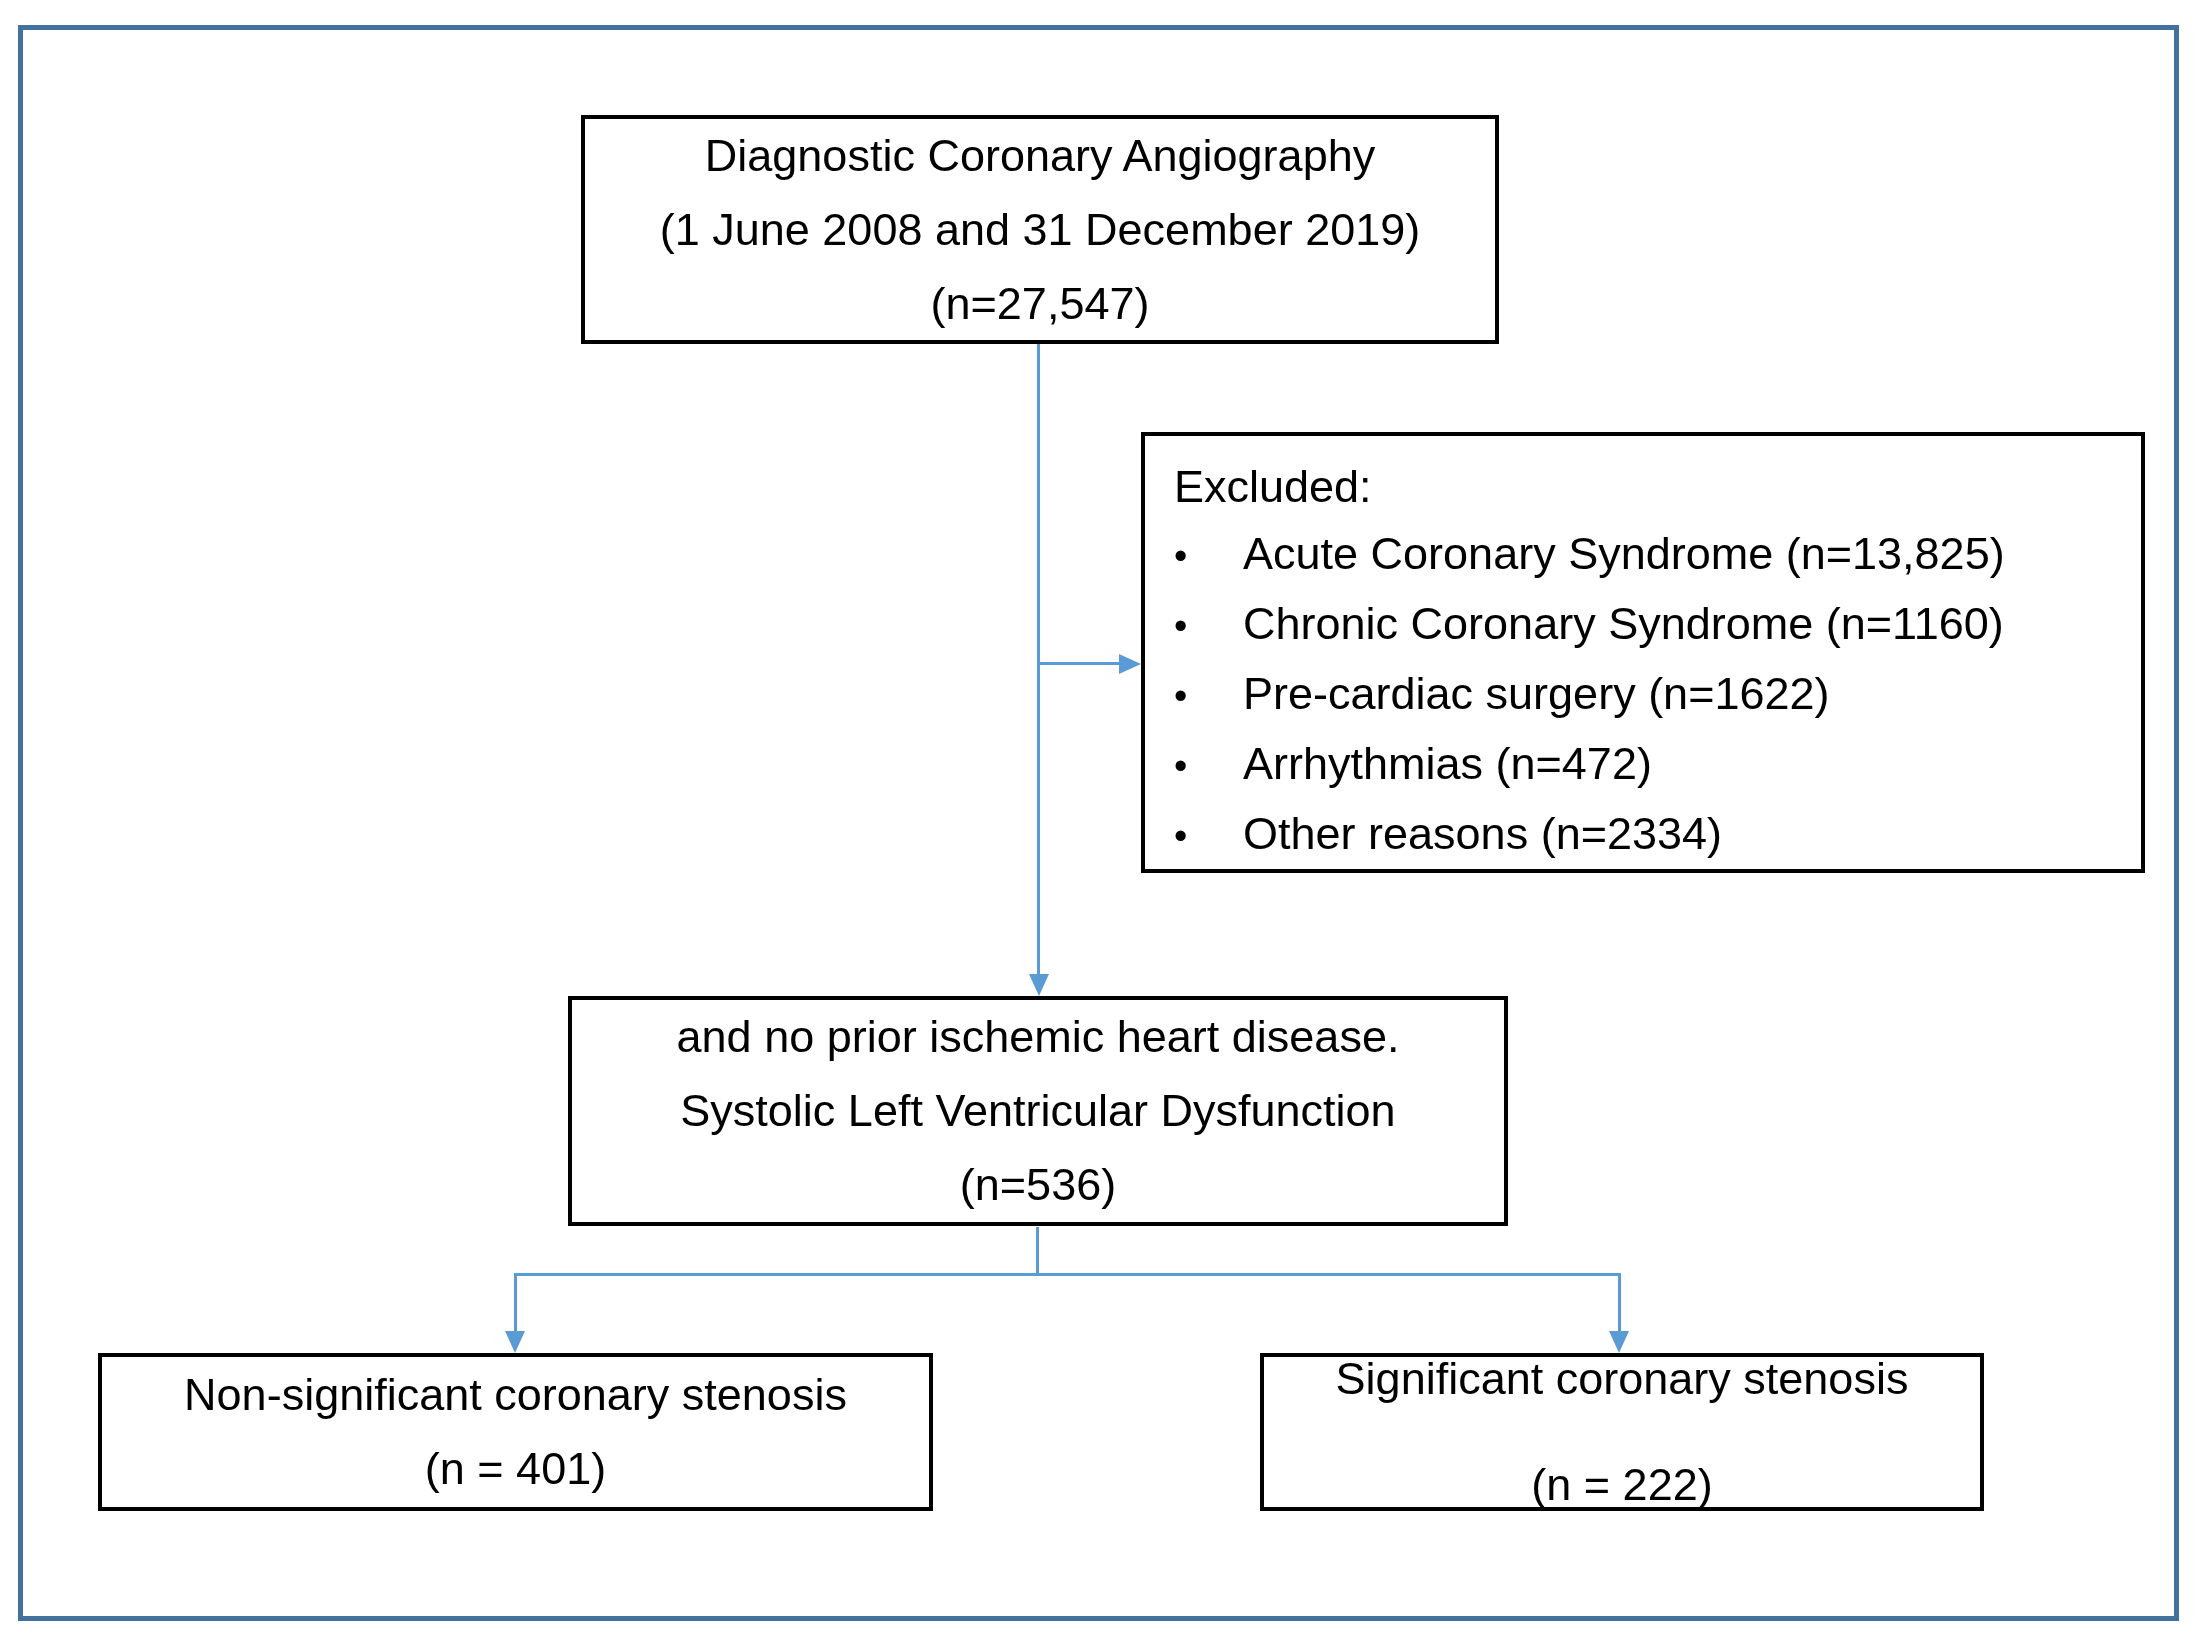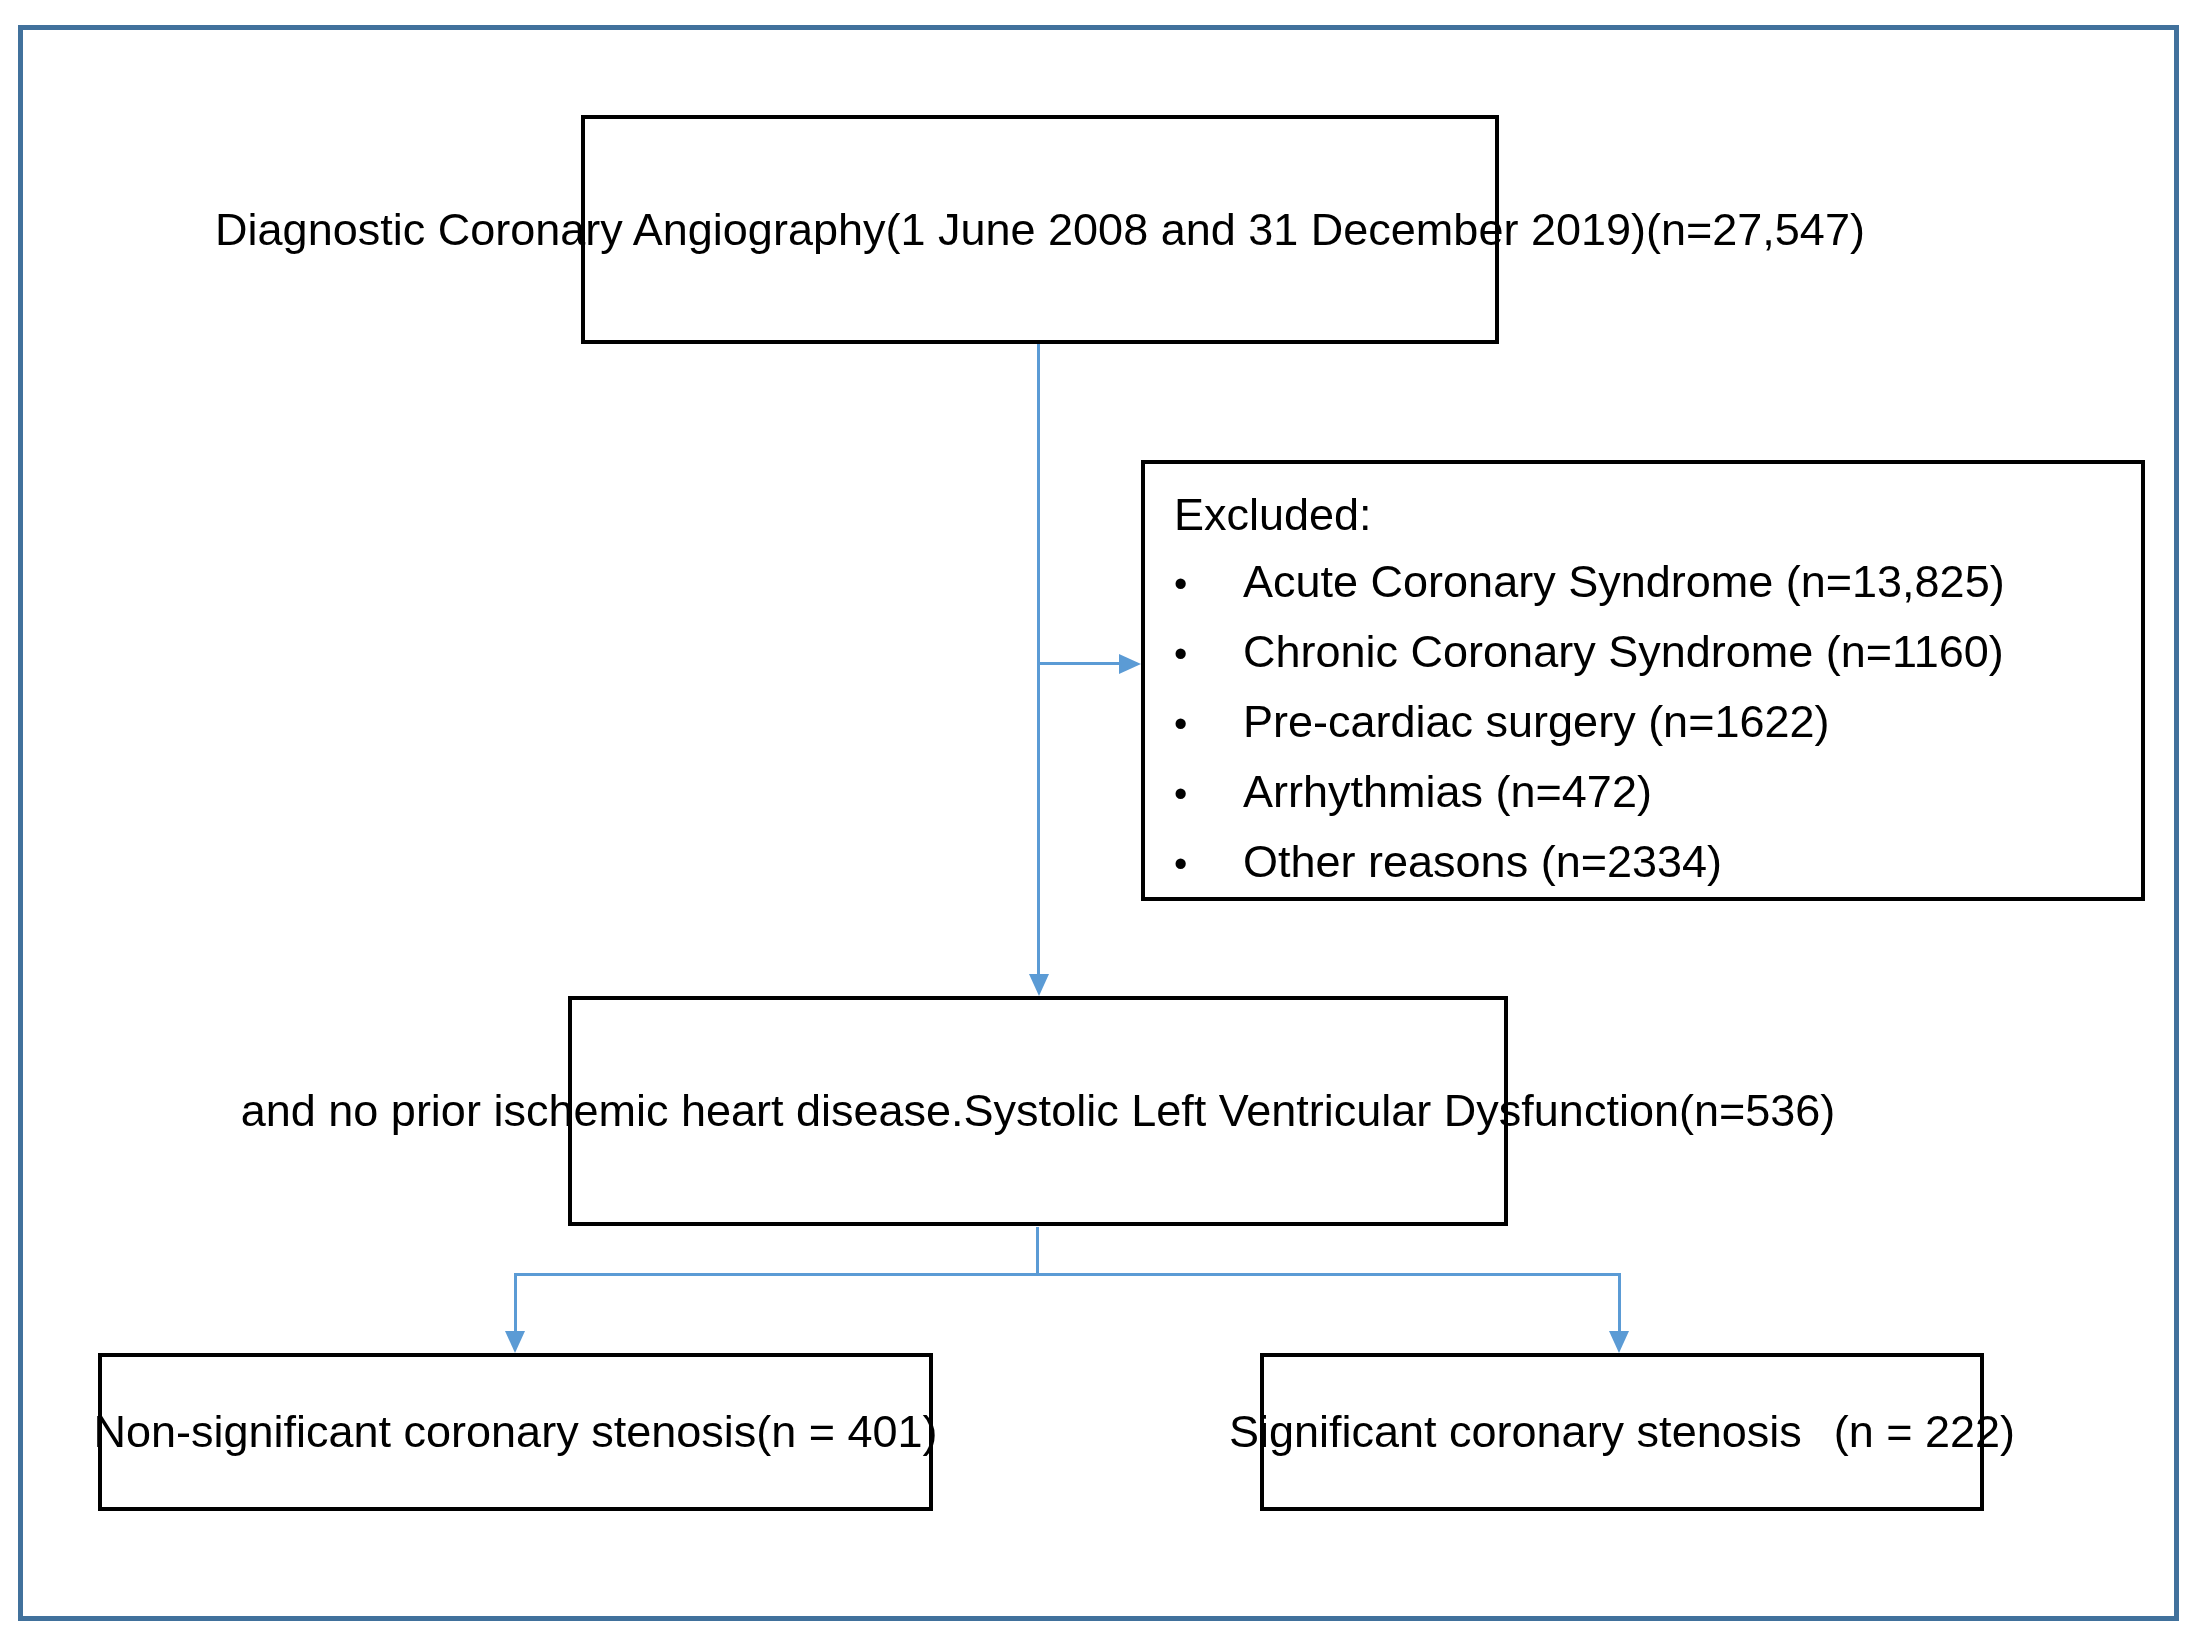--- a/index.html
+++ b/index.html
@@ -26,35 +26,35 @@
     background: transparent;
   }
   .node {
     position: absolute;
     border: 4.6px solid var(--box-border, #000000);
     background: var(--background, #ffffff);
     box-sizing: border-box;
   }
   .node.centered {
     display: flex;
-    flex-direction: row;
+    flex-direction: column;
     align-items: center;
     justify-content: center;
     text-align: center;
   }
   .node .line {
     font-size: 45px;
     line-height: 74px;
     white-space: nowrap;
   }
   
   #top-box    { left: 581px;  top: 115px;  width: 918px; height: 229px; }
   
   #excluded-box {
-    left: 1141px; top: 460px; width: 1004px; height: 441px;
+    left: 1141px; top: 432px; width: 1004px; height: 441px;
     padding: 17px 13px 0 29px;
   }
   #excluded-box .ex-title {
     font-size: 45px;
     line-height: 67px;
     white-space: nowrap;
   }
   .ex-item {
     display: flex;
     align-items: baseline;

